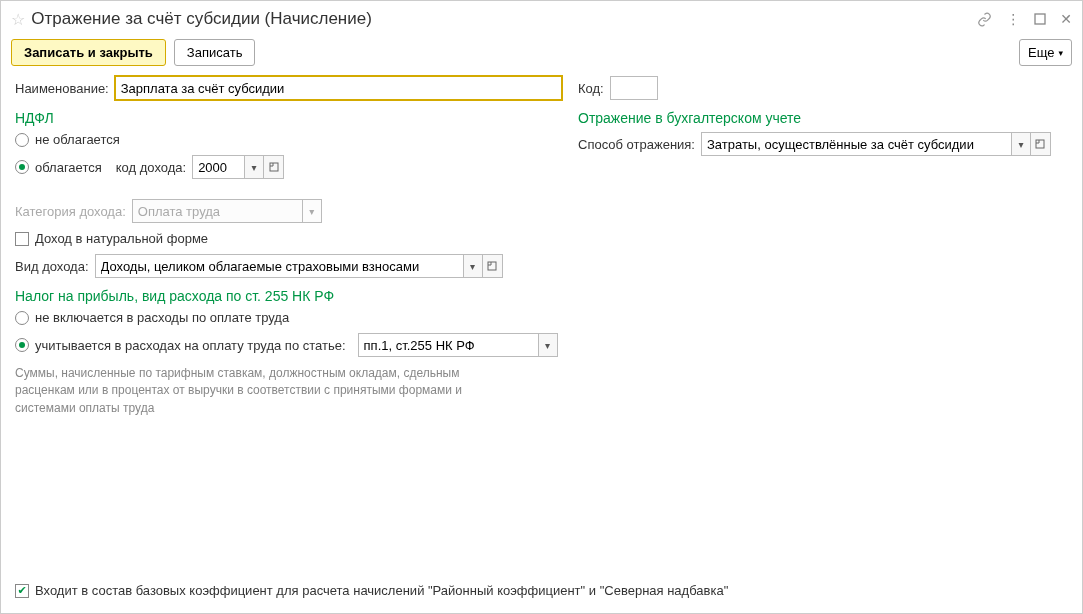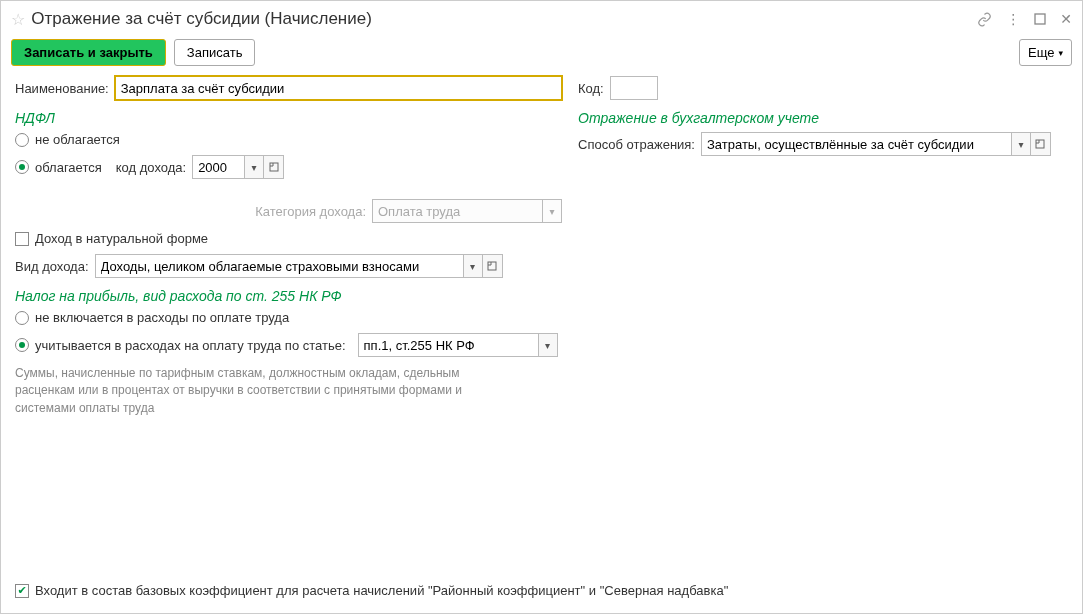--- a/index.html
+++ b/index.html
@@ -44,21 +44,21 @@
   }
   .btn {
     border: 1px solid #aaa;
     border-radius: 3px;
     background: #fff;
     padding: 5px 12px;
     font-size: 13px;
     cursor: pointer;
   }
   .btn-primary {
-    background: #22c55e;
+    background: #fef9c3;
     border-color: #d4aa00;
     font-weight: bold;
   }
   .toolbar-spacer { flex: 1; }
   .btn-more {
     padding: 5px 8px;
     display: flex;
     align-items: center;
     gap: 4px;
   }
@@ -84,21 +84,20 @@
     background: #fff;
   }
   .input-highlight {
     border: 1px solid #d4aa00;
     outline: 1px solid #d4aa00;
   }
   .section-title {
     color: #009646;
     font-size: 14px;
     margin: 10px 0 6px 0;
-    font-style: italic;
   }
   .radio-row, .check-row {
     display: flex;
     align-items: center;
     gap: 6px;
     margin-bottom: 8px;
   }
   .radio {
     width: 14px; height: 14px;
     border: 1px solid #888;
@@ -225,21 +224,21 @@
         <div class="btn-small">▾</div>
         <div class="btn-small">
           <svg width="10" height="10" viewBox="0 0 10 10" fill="none" stroke="#666" stroke-width="1">
               <rect x="1" y="1" width="8" height="8"></rect>
               <path d="M4 1v3h-3"></path>
             </svg>
         </div>
       </div>
     </div>
 
-    <div class="row disabled" style="margin-top:20px;justify-content:flex-end;">
+    <div class="row disabled" style="margin-top:20px;">
       <span class="lbl">Категория дохода:</span>
       <div class="field-combo">
         <input class="select-input" style="width: 170px;" readonly="" value="Оплата труда">
         <div class="btn-small">▾</div>
       </div>
     </div>
 
     <div class="check-row" style="margin-top:8px;">
       <span class="checkbox"></span>
       <span>Доход в натуральной форме</span>

